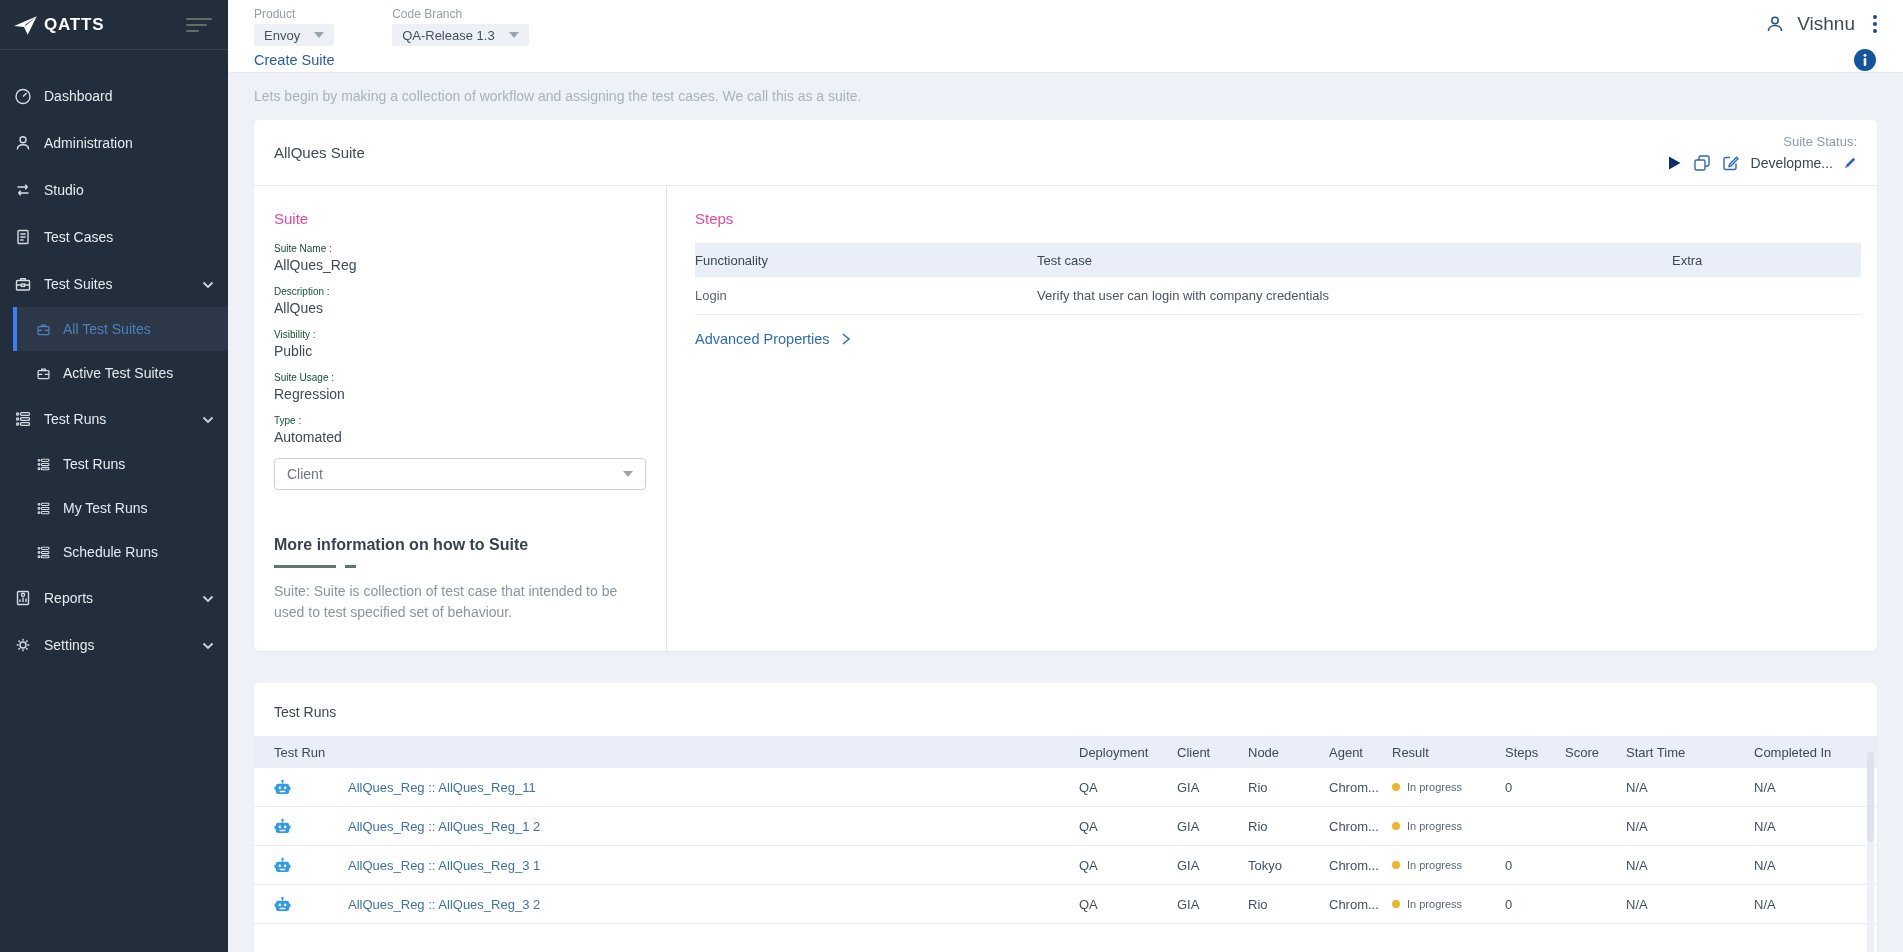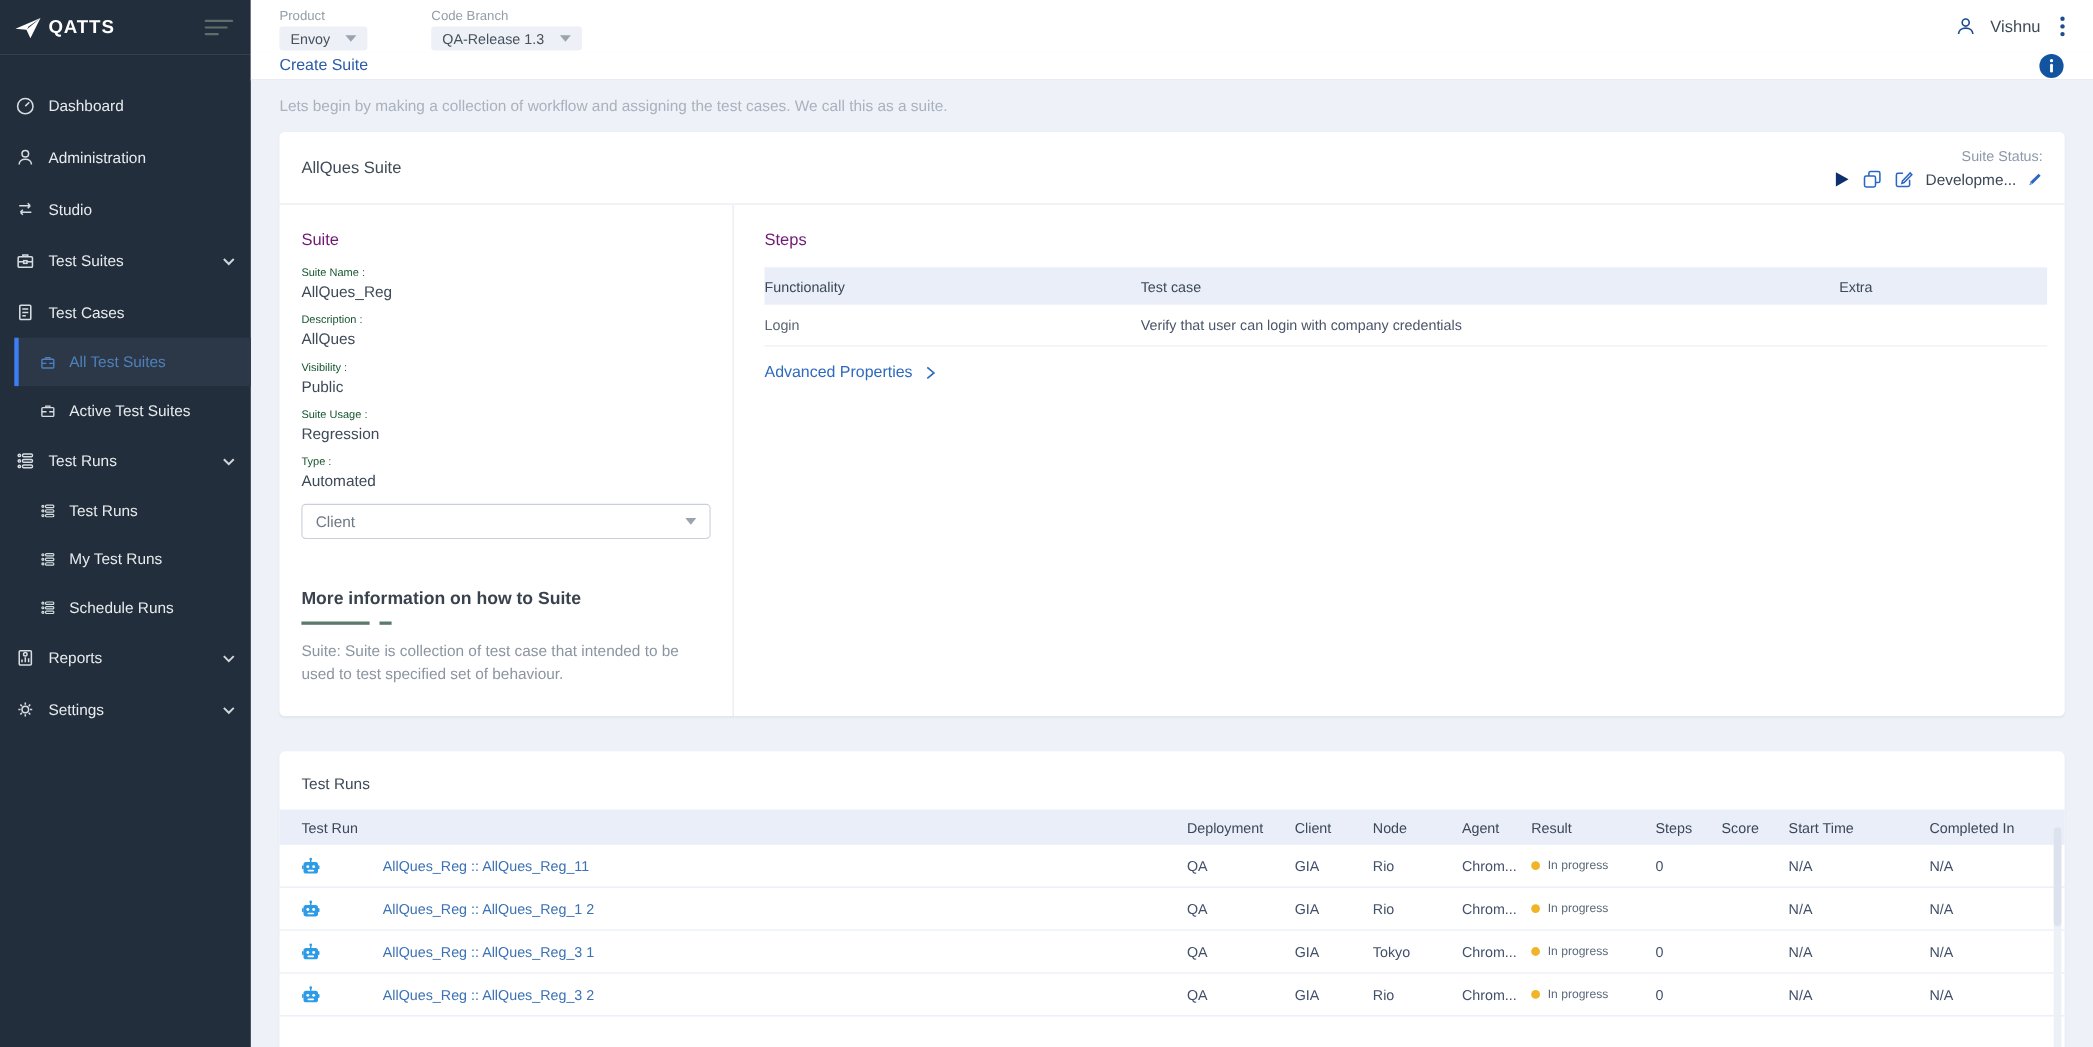--- a/index.html
+++ b/index.html
@@ -31,42 +31,42 @@
   .nav-sub.active svg path, .nav-sub.active svg rect { stroke:#4e80bd; }
   
   .main { flex:1; min-width:0; display:flex; flex-direction:column; }
   .topbar { height:48px; background:#fff; display:flex; align-items:flex-start; justify-content:space-between; padding:0 20px 0 26px; }
   .tb-fields { display:flex; gap:58px; }
   .tb-field .tb-label { font-size:12px; color:#949ea9; margin:7px 0 3px; }
   .pill { background:#edf0f6; border-radius:3px; height:22px; display:inline-flex; align-items:center;
           gap:14px; padding:0 10px; font-size:13px; color:#46515c; cursor:pointer; }
   .caret { width:0; height:0; border-left:5px solid transparent; border-right:5px solid transparent; border-top:6px solid #9aa4af; }
   .tb-user { display:flex; align-items:center; gap:12px; height:48px; }
-  .tb-user .uname { font-size:15px; color:#3e4a57; }
+  .tb-user .uname { font-size:19px; color:#3e4a57; }
   .kebab { display:flex; flex-direction:column; gap:3px; padding:4px 6px; cursor:pointer; }
   .kebab i { width:4px; height:4px; border-radius:50%; background:#1d4d8f; }
   .titlebar { height:46px; background:#fff; border-bottom:1px solid #e4e8f0; display:flex; align-items:center;
               justify-content:space-between; padding:0 26px; }
   .titlebar .pg-title { font-size:14.5px; color:#2a5ca8; font-weight:500; }
   .info-btn { width:24px; height:24px; border-radius:50%; cursor:pointer; display:flex; }
   .intro { padding:15px 26px 16px; font-size:14px; color:#a9b2bd; }
   .content { padding:0 26px; }
   .card { background:#fff; border-radius:5px; box-shadow:0 1px 2px rgba(40,60,90,.06); }
   
   .card-head { height:66px; display:flex; align-items:center; justify-content:space-between; padding:0 20px; border-bottom:1px solid #e6eaf1; }
   .card-head .mc-title { font-size:15px; color:#3f4b57; }
   .status-block { display:flex; flex-direction:column; align-items:flex-end; }
   .status-label { font-size:13px; color:#8d99aa; margin-bottom:5px; }
   .status-row { display:flex; align-items:center; gap:11px; }
   .status-value { font-size:14px; color:#3a4656; }
   .icon-btn { cursor:pointer; display:flex; }
   .card-body { display:flex; }
   .col-left { width:413px; min-width:413px; border-right:1px solid #e3e8f0; padding:24px 20px 28px; }
   .col-right { flex:1; min-width:0; padding:24px 16px 28px 28px; }
-  .sec-h { font-size:15px; color:#701a75; font-weight:500; margin-bottom:16px; }
+  .sec-h { font-size:15px; color:#ec4899; font-weight:500; margin-bottom:16px; }
   .fgroup { margin-bottom:13px; }
   .flabel { font-size:10px; color:#14532d; margin-bottom:3px; }
   .fvalue { font-size:14px; color:#3e4a59; }
   .select { margin-top:9px; height:32px; border:1px solid #c9d0da; border-radius:4px; display:flex;
             align-items:center; justify-content:space-between; padding:0 12px; font-size:14px; color:#6e7885; cursor:pointer; }
   .moreinfo { margin-top:46px; }
   .moreinfo h4 { font-size:16px; font-weight:700; color:#39424d; }
   .mi-underline { display:flex; gap:9px; margin:11px 0 13px; }
   .mi-underline i { height:3px; background:#5c7a6b; display:block; }
   .mi-underline i:nth-child(1){ width:62px; } .mi-underline i:nth-child(2){ width:11px; }
@@ -136,41 +136,41 @@
         <svg width="18" height="18" viewBox="0 0 18 18" fill="none" stroke="#d6dde2" stroke-width="1.4">
             <path d="M3.5 6h10M13.5 6l-2.3-2.3M13.5 6l-2.3 2.3"></path>
             <path d="M14.5 12h-10M4.5 12l2.3-2.3M4.5 12l2.3 2.3"></path>
           </svg>
       </span>
       <span class="ni-label">Studio</span>
     </div>
     <div class="nav-item">
       <span class="ni-icon">
         <svg width="18" height="18" viewBox="0 0 18 18" fill="none" stroke="#d6dde2" stroke-width="1.4">
+            <rect x="4" y="2.5" width="10" height="13" rx="1"></rect>
+            <path d="M6.3 6h5.4M6.3 9h5.4M6.3 12h3.2"></path>
+          </svg>
+      </span>
+      <span class="ni-label">Test Cases</span>
+    </div>
+    <div class="nav-item">
+      <span class="ni-icon">
+        <svg width="18" height="18" viewBox="0 0 18 18" fill="none" stroke="#d6dde2" stroke-width="1.4">
             <rect x="2.5" y="5.5" width="13" height="9.5" rx="1"></rect>
             <path d="M6.8 5.5V3.8h4.4v1.7"></path>
             <path d="M2.5 10h5M10.5 10h5"></path>
             <rect x="7.5" y="9" width="3" height="2.4"></rect>
           </svg>
       </span>
       <span class="ni-label">Test Suites</span>
       <span class="chev">
         <svg width="12" height="8" viewBox="0 0 12 8" fill="none" stroke="#cfd6dc" stroke-width="1.8">
             <path d="M1.5 1.5 L6 6 L10.5 1.5"></path>
           </svg>
       </span>
-    </div>
-    <div class="nav-item">
-      <span class="ni-icon">
-        <svg width="18" height="18" viewBox="0 0 18 18" fill="none" stroke="#d6dde2" stroke-width="1.4">
-            <rect x="4" y="2.5" width="10" height="13" rx="1"></rect>
-            <path d="M6.3 6h5.4M6.3 9h5.4M6.3 12h3.2"></path>
-          </svg>
-      </span>
-      <span class="ni-label">Test Cases</span>
     </div>
     <div class="nav-sub active">
       <span class="ni-icon">
         <svg width="15" height="15" viewBox="0 0 18 18" fill="none" stroke="#4e80bd" stroke-width="1.5">
             <rect x="2.5" y="5.5" width="13" height="9.5" rx="1"></rect>
             <path d="M6.8 5.5V3.8h4.4v1.7"></path>
             <path d="M2.5 10h5M10.5 10h5"></path>
           </svg>
       </span>
       <span class="ni-label">All Test Suites</span>

